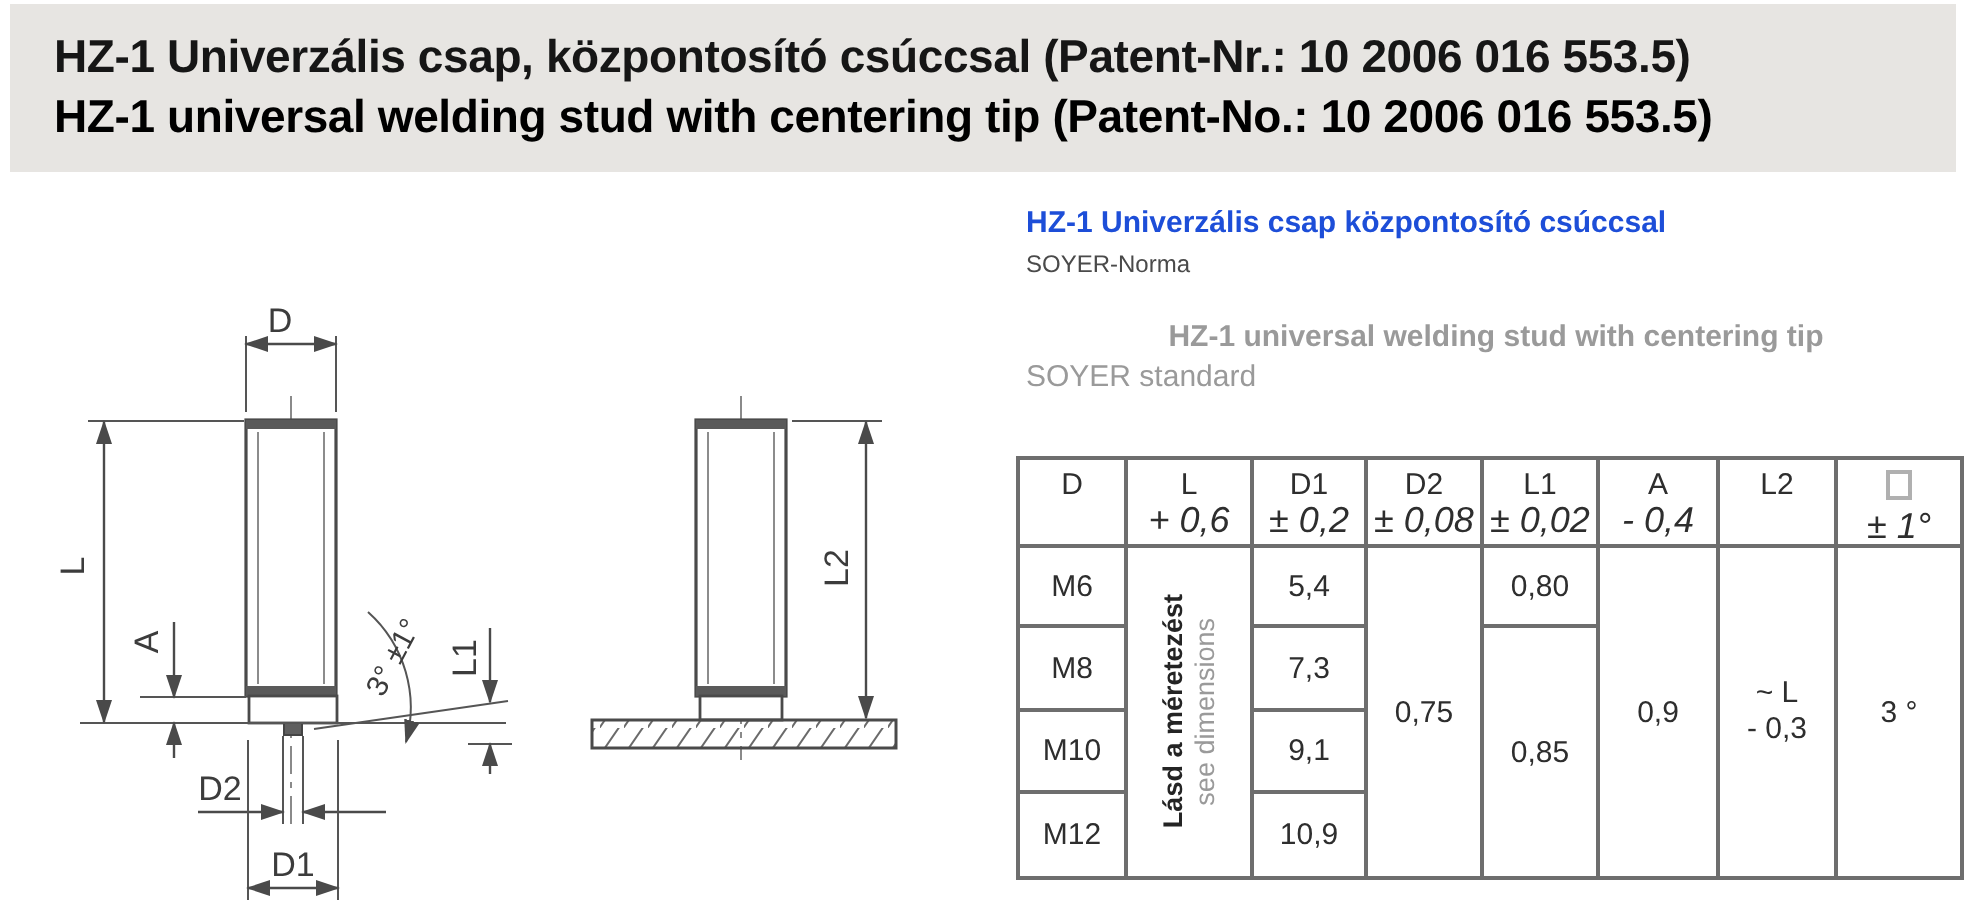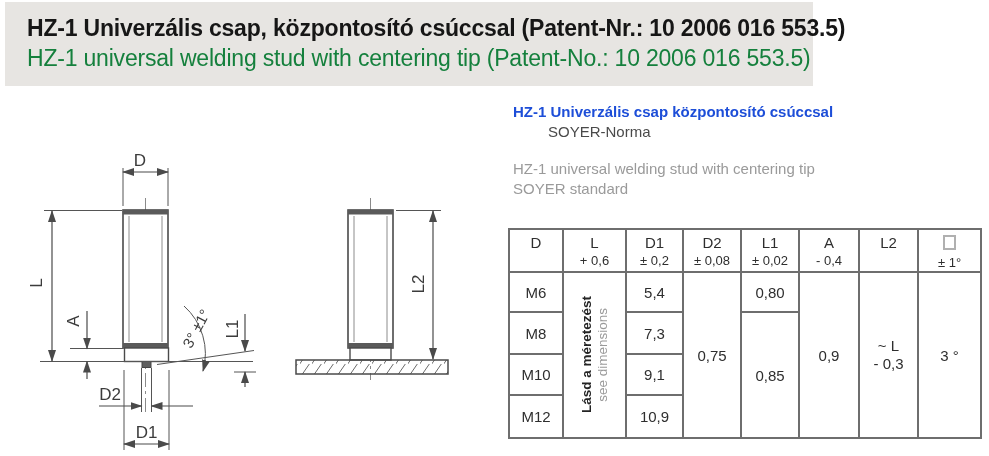--- a/index.html
+++ b/index.html
@@ -1,46 +1,46 @@
 <!DOCTYPE html>
 <html><head>
 <meta charset="utf-8">
 <style>
   html,body{margin:0;padding:0;background:#ffffff;}
   body{width:989px;height:456px;position:relative;overflow:hidden;
        font-family:"Liberation Sans",sans-serif;-webkit-font-smoothing:antialiased;}
 
   
-  .banner{position:absolute;left:5px;top:2px;width:808px;height:84px;
+  .banner{position:absolute;left:5px;top:2px;width:973px;height:84px;
           background:#e7e5e2;padding:11px 0 0 22px;box-sizing:border-box;}
   .banner-title1{font-size:23px;font-weight:bold;color:#161616;line-height:30px;
                  letter-spacing:-0.2px;white-space:nowrap;}
-  .banner-title2{font-size:23px;font-weight:normal;color:#15803d;line-height:30px;
+  .banner-title2{font-size:23px;font-weight:bold;color:#000000;line-height:30px;
                  letter-spacing:-0.2px;white-space:nowrap;}
 
   
   .intro{position:absolute;left:513px;top:102px;width:470px;}
   .intro .hu-title{font-size:15px;font-weight:bold;color:#1d4ed8;line-height:20px;}
-  .intro .hu-sub{font-size:15px;color:#4a4a4a;line-height:20px;margin-left:35px;}
+  .intro .hu-sub{font-size:12px;color:#4a4a4a;line-height:20px;}
   .intro .gap{height:17px;}
-  .intro .en-title{font-size:15px;font-weight:normal;color:#9a9a9a;line-height:20px;}
+  .intro .en-title{font-size:15px;font-weight:bold;color:#9a9a9a;line-height:20px;text-align:center;}
   .intro .en-sub{font-size:15px;color:#9a9a9a;line-height:20px;}
 
   
   svg.drawing{position:absolute;left:0;top:0;}
   svg.drawing text{font-family:"Liberation Sans",sans-serif;fill:#3c3c3c;}
 
   
   table.dim{position:absolute;left:508px;top:228px;border-collapse:collapse;
             table-layout:fixed;font-size:15px;color:#2e2e2e;}
   table.dim th,table.dim td{border:2px solid #6e6e6e;text-align:center;
             padding:0;overflow:hidden;}
   table.dim th{font-weight:normal;vertical-align:top;padding-top:4px;}
   table.dim td{vertical-align:middle;}
-  .tol{font-size:13px;line-height:17px;}
+  .tol{font-size:18px;line-height:17px;font-style:italic;}
   .hname{font-size:15px;line-height:18px;}
   .sq{display:inline-block;width:9px;height:11px;border:2px solid #b0b0b0;
       margin-top:1px;}
   .rotcell{height:100%;display:flex;align-items:center;justify-content:center;gap:1px;}
   .vtext{writing-mode:vertical-rl;transform:rotate(180deg);white-space:nowrap;
          font-size:13.5px;}
   .vtext.hu{font-weight:bold;color:#242424;}
   .vtext.en{color:#9a9a9a;}
   .two-line{line-height:18px;}
 </style>

